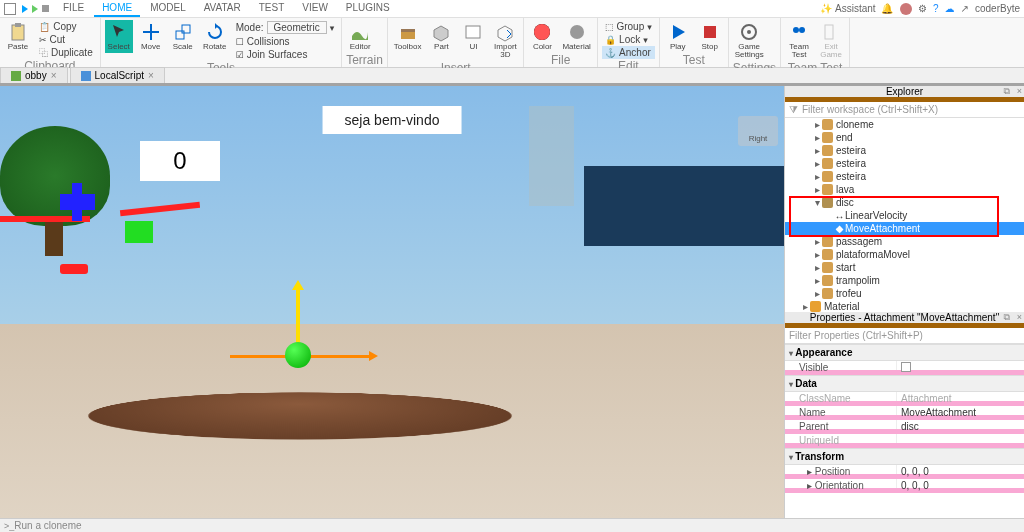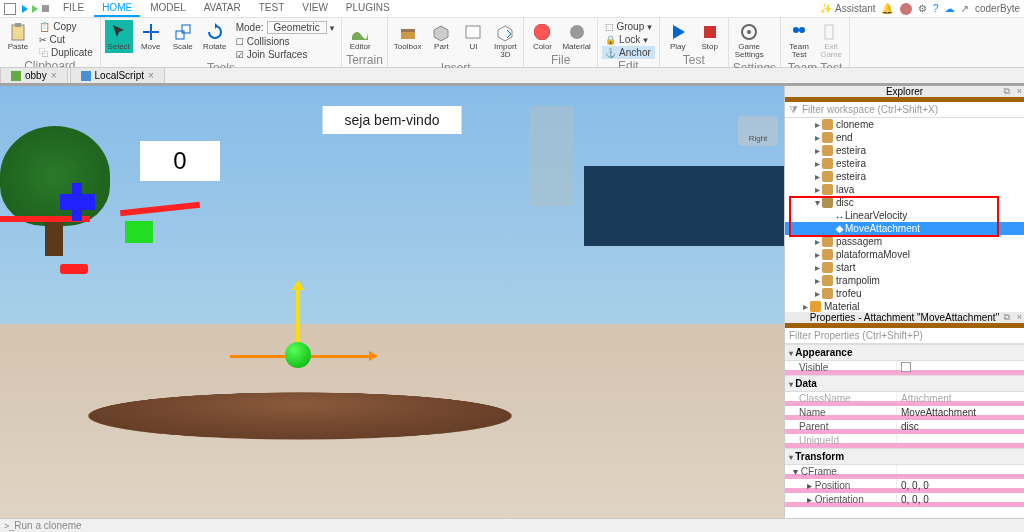--- a/index.html
+++ b/index.html
@@ -432,24 +432,20 @@
           </div>
         <div class="prow">
             <div class="k">Parent</div>
             <div class="v">disc</div>
           </div>
         <div class="prow">
             <div class="k ro">UniqueId</div>
           </div>
         <div class="pcat">Transform</div>
         <div class="prow">
-            <div class="k" style="padding-left:8px">▾ <span>CFrame</span></div>
-            <div class="v"></div>
-          </div>
-        <div class="prow">
             <div class="k sub">▸ <span>Position</span></div>
             <div class="v">0, 0, 0</div>
           </div>
         <div class="prow">
             <div class="k sub">▸ <span>Orientation</span></div>
             <div class="v">0, 0, 0</div>
           </div>
 
       </div>
     </div>

